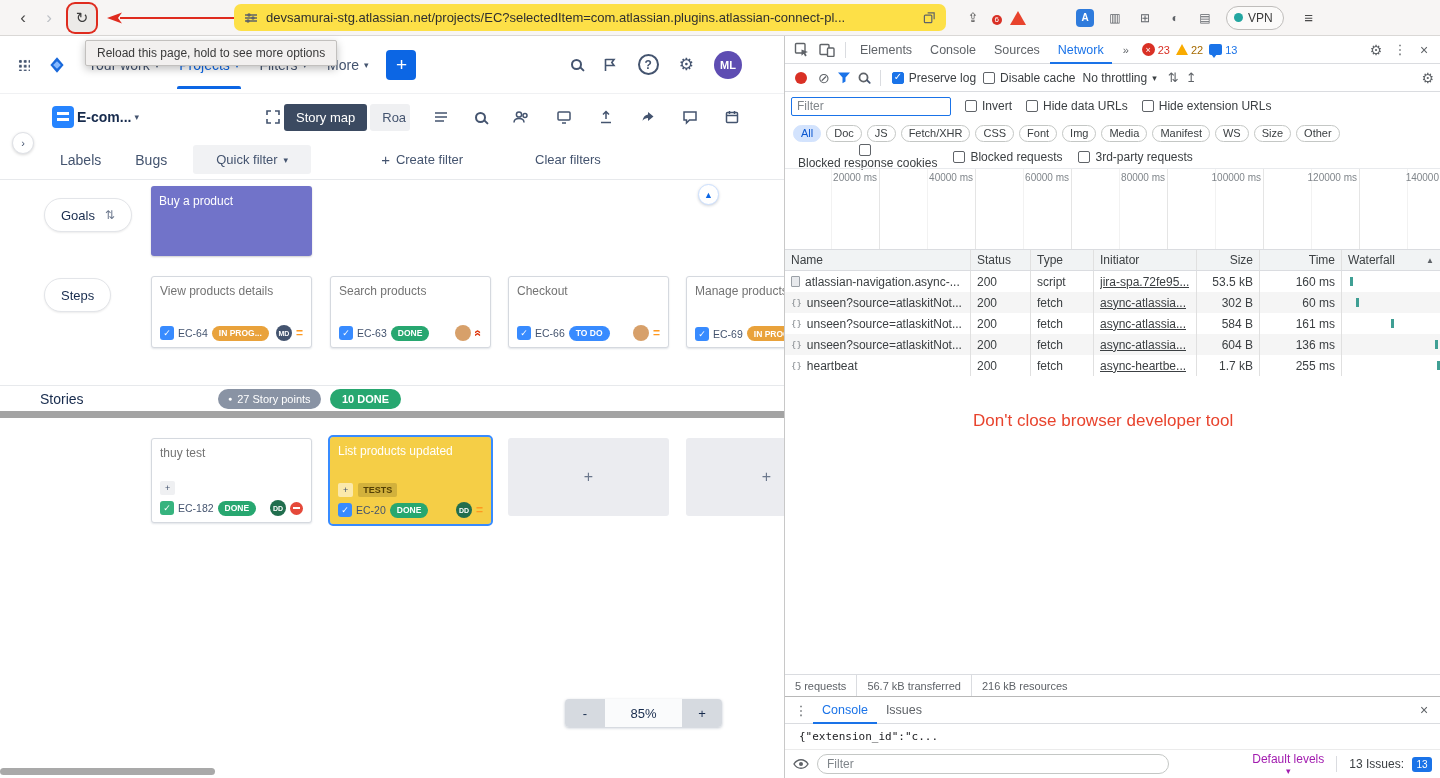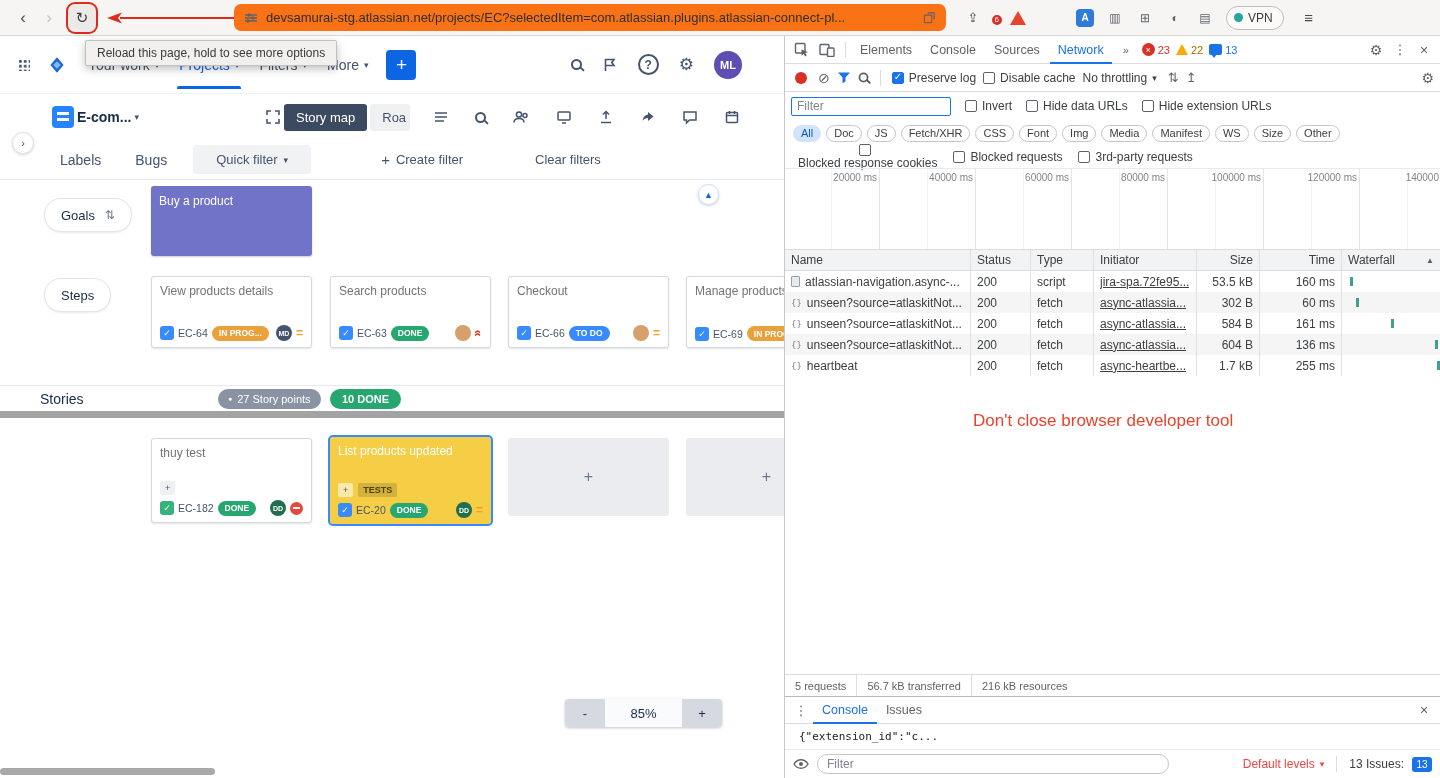--- a/index.html
+++ b/index.html
@@ -13,21 +13,21 @@
   .bicon { width:26px; height:26px; display:flex; align-items:center; justify-content:center;
     font-size:17px; color:#4a4a4a; border-radius:6px; flex:0 0 auto; }
   .bicon.dim { color:#bdc1c6; }
   .reload-btn { width:28px; height:28px; background:#eceae8; border-radius:7px;
     box-shadow:0 0 0 2px #df2b1e; display:flex; align-items:center; justify-content:center;
     font-size:15px; color:#3c3c3c; margin-left:6px; }
   .anno-arrow { position:absolute; left:106px; top:11px; z-index:60; }
   .tooltip { position:absolute; left:85px; top:40px; z-index:70; background:#f2f0ef;
     border:1px solid #c2c0be; box-shadow:0 3px 8px rgba(0,0,0,.25); padding:5px 11px;
     font-size:12px; color:#3a3a3a; white-space:nowrap; border-radius:2px; }
-  .url-bar { width:712px; height:27px; margin-left:138px; background:#f97316; border-radius:7px;
+  .url-bar { width:712px; height:27px; margin-left:138px; background:#fde047; border-radius:7px;
     display:flex; align-items:center; padding:0 10px; gap:8px; }
   .url-text { font-size:13px; color:#2f2f2f; white-space:nowrap; overflow:hidden; flex:1; }
   .ext-badge { position:absolute; top:-3px; right:-4px; background:#d93025; color:#fff;
     font-size:8px; border-radius:6px; padding:0 3px; line-height:10px; }
   .vpn-pill { border:1px solid #bfbdbb; border-radius:13px; height:24px; padding:0 10px 0 7px;
     display:flex; align-items:center; gap:5px; font-size:12px; color:#3a3a3a; background:#fbfaf9; }
   .vpn-dot { width:9px; height:9px; border-radius:50%; background:#23a6a1; }
   .ext-shield { width:17px; height:17px; border-radius:50%; background:#f5a623; position:relative; }
   .ext-tri { width:0; height:0; border-left:8px solid transparent; border-right:8px solid transparent;
     border-bottom:14px solid #e8432d; }
@@ -200,21 +200,21 @@
   .drawer { border-top:1px solid #b8b8b8; flex:0 0 auto; }
   .drawer-tabs { height:27px; display:flex; align-items:center; padding:0 4px; border-bottom:1px solid #dadce0; }
   .dw-tab { padding:0 9px; height:27px; display:flex; align-items:center; font-size:12.5px; color:#5f6368; }
   .dw-tab.active { color:#1a73e8; box-shadow:inset 0 -2px 0 #1a73e8; }
   .con-msg { height:26px; display:flex; align-items:center; padding:0 14px; border-bottom:1px solid #ebebeb;
     font-family:"DejaVu Sans Mono",monospace; font-size:11px; color:#202124; }
   .con-toolbar { height:28px; display:flex; align-items:center; padding:0 8px; gap:8px; }
   .con-filter { flex:1; max-width:352px; height:20px; border:1px solid #c4c7c5; border-radius:10px;
     font-size:12px; padding:0 9px; outline:none; color:#202124; font-family:"Liberation Sans",sans-serif; }
   .con-filter::placeholder { color:#80868b; }
-  .lvl { display:flex; align-items:center; gap:5px; color:#ef4444; margin-left:auto; }
+  .lvl { display:flex; align-items:center; color:#a21caf; margin-left:auto;flex-direction:column; }
   .iss-bub { min-width:20px; height:15px; background:#1a73e8; color:#fff; border-radius:3px; font-size:10px;
     display:flex; align-items:center; justify-content:center; padding:0 3px; position:relative; }
 </style>
 </head>
 <body>
 
 <div class="screen">
 
   <div class="browser-bar">
     <span class="bicon">‹</span>

